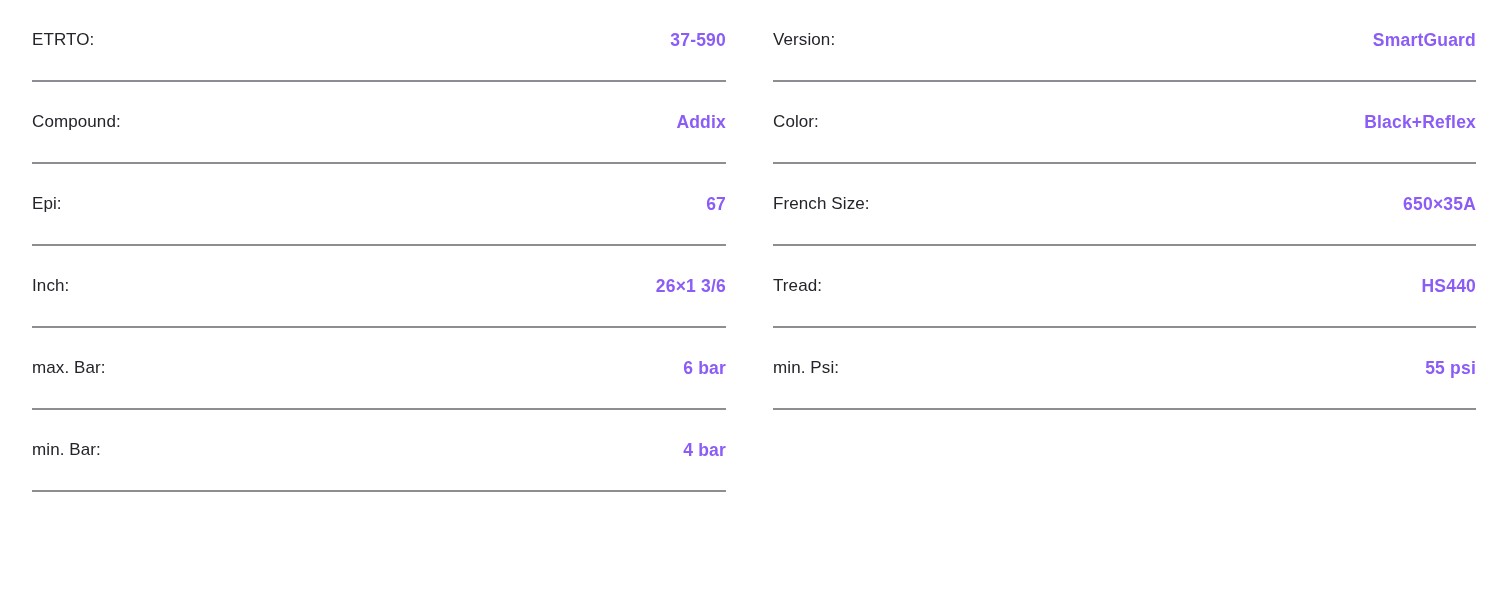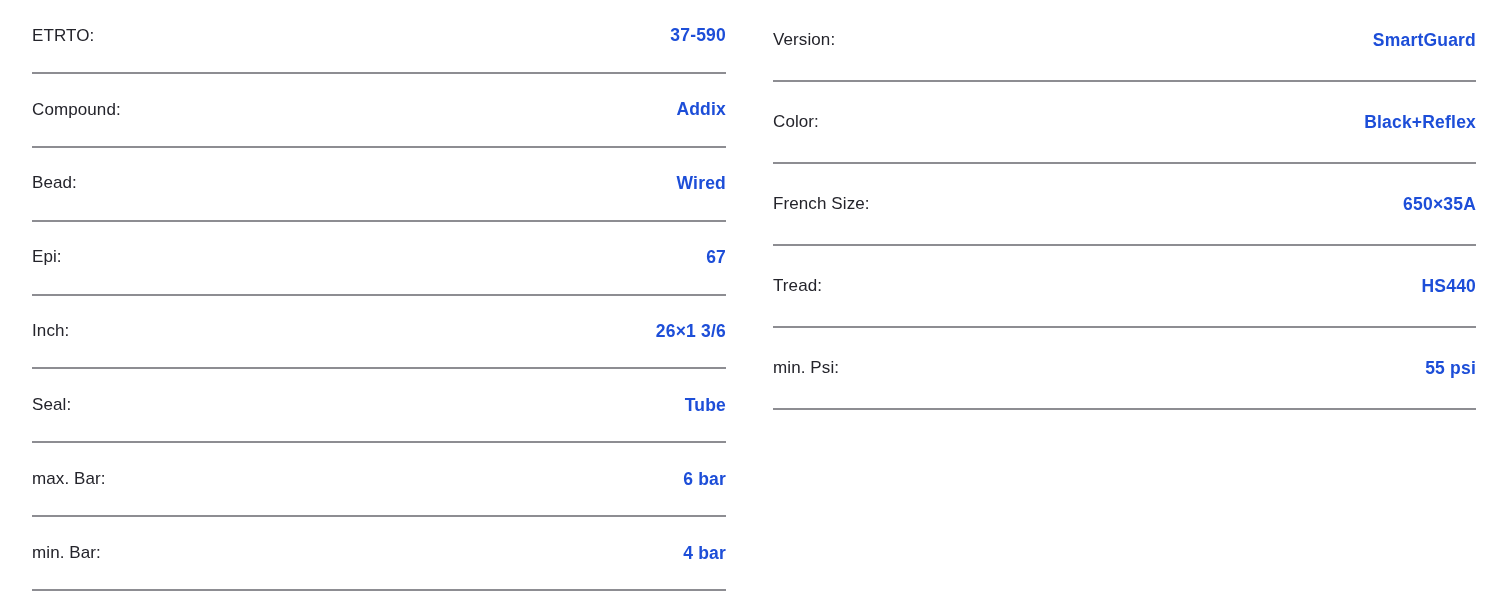--- a/index.html
+++ b/index.html
@@ -59,21 +59,21 @@
     color: #24242b;
     letter-spacing: 0.1px;
     line-height: 1.2;
     white-space: nowrap;
     text-align: left;
   }
 
   .spec-value {
     font-size: 17.5px;
     font-weight: 700;
-    color: #1d4ed8;
+    color: #8b5cf6;
     letter-spacing: 0.2px;
     line-height: 1.2;
     white-space: nowrap;
     text-align: right;
   }
 </style>
 </head>
 <body>
 
 <div class="spec-sheet">
@@ -81,34 +81,26 @@
   <div class="spec-column left">
     <div class="spec-row">
       <span class="spec-label">ETRTO:</span>
       <span class="spec-value">37-590</span>
     </div>
     <div class="spec-row">
       <span class="spec-label">Compound:</span>
       <span class="spec-value">Addix</span>
     </div>
     <div class="spec-row">
-      <span class="spec-label">Bead:</span>
-      <span class="spec-value">Wired</span>
-    </div>
-    <div class="spec-row">
       <span class="spec-label">Epi:</span>
       <span class="spec-value">67</span>
     </div>
     <div class="spec-row">
       <span class="spec-label">Inch:</span>
       <span class="spec-value">26×1 3/6</span>
-    </div>
-    <div class="spec-row">
-      <span class="spec-label">Seal:</span>
-      <span class="spec-value">Tube</span>
     </div>
     <div class="spec-row">
       <span class="spec-label">max. Bar:</span>
       <span class="spec-value">6 bar</span>
     </div>
     <div class="spec-row">
       <span class="spec-label">min. Bar:</span>
       <span class="spec-value">4 bar</span>
     </div>
   </div>

